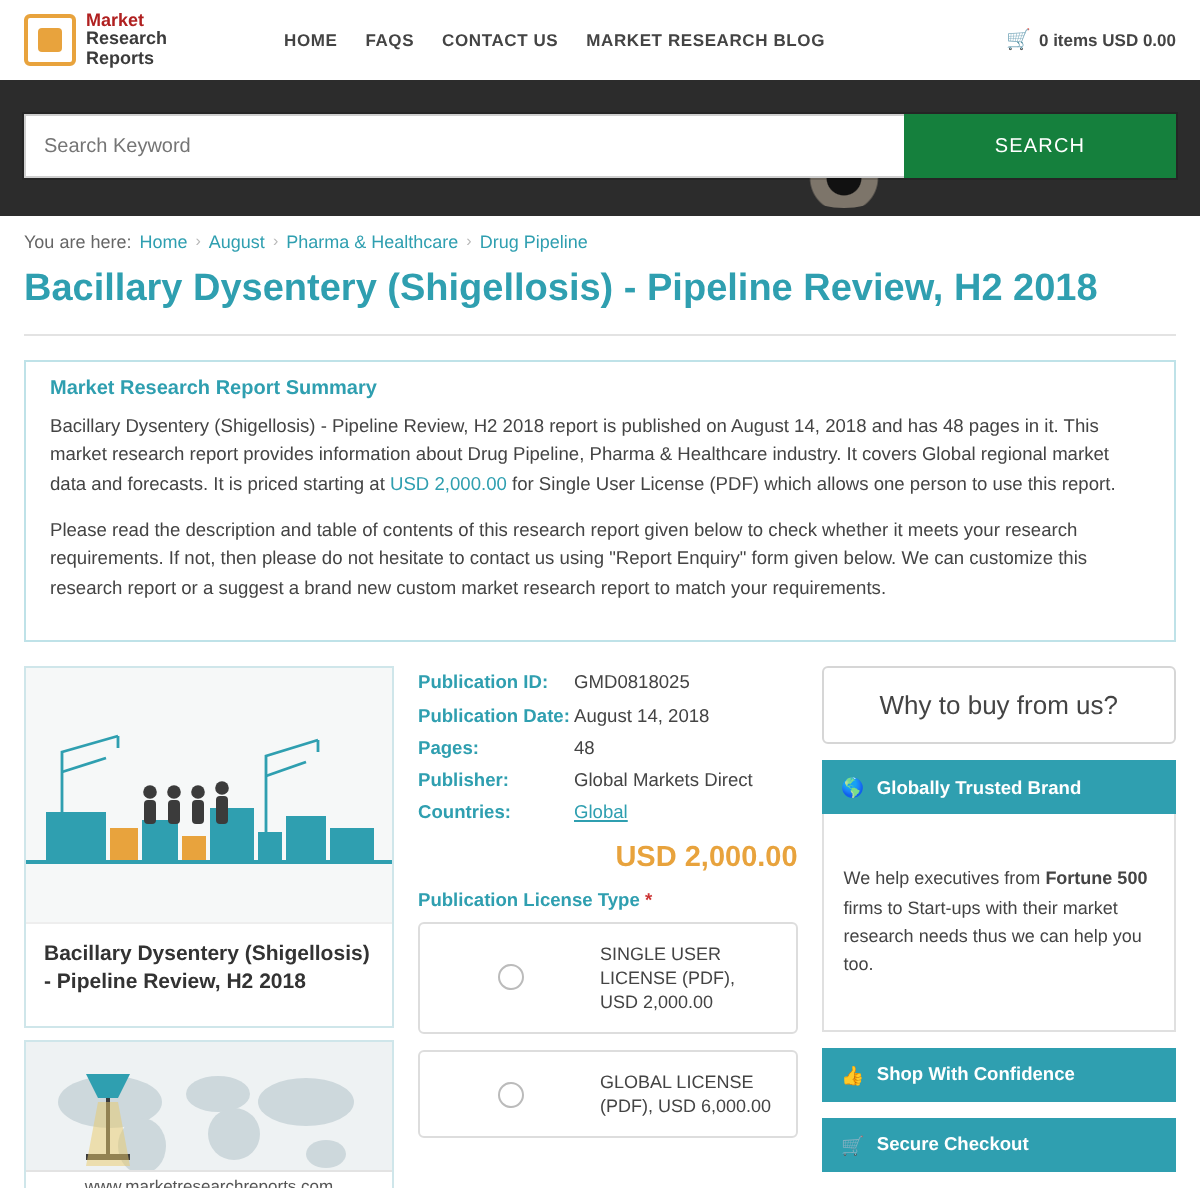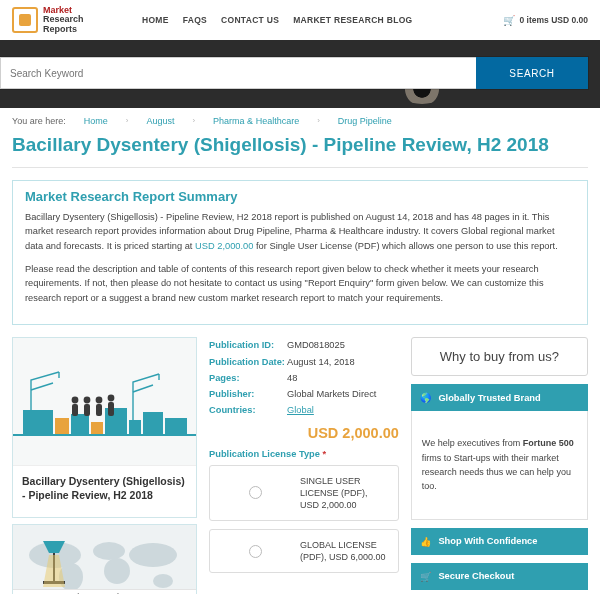--- a/index.html
+++ b/index.html
@@ -43,56 +43,56 @@
       radial-gradient(ellipse 26px 16px at 78% 62%, #2a2724 0%, #100f0d 60%, rgba(0,0,0,0) 70%),
       radial-gradient(ellipse 200px 90px at 25% 30%, #9a9views 0%, #6d6a64 0%, #3a3835 70%),
       linear-gradient(180deg,#4b4843,#23211e);
   }
   .hero-img:after {
     content:""; position:absolute; left:66%; top:50%;
     width:52px; height:30px; border-radius:50%;
     background:radial-gradient(circle at 50% 50%, #111 0 28%, #7d756a 30% 55%, rgba(125,117,106,0) 58%);
   }
   .searchbar {
-    position:absolute; left:0; right:12px; top:17px; height:32px; display:flex;
+    position:absolute; left:12px; right:12px; top:17px; height:32px; display:flex;
     box-shadow:0 0 0 1px rgba(0,0,0,.15);
   }
   .searchbar input {
     flex:1; border:1px solid #cfcfcf; border-right:none; padding:0 9px;
     font-size:10px; color:#555; font-family:"Liberation Sans", sans-serif; outline:none;
     background:#fff;
   }
   .searchbar button {
-    width:112px; border:none; background:#0369a1; color:#fff;
+    width:136px; border:none; background:#15803d; color:#fff;
     font-size:10px; letter-spacing:.6px; text-transform:uppercase; cursor:pointer;
     font-family:"Liberation Sans", sans-serif;
   }
 
   
   .breadcrumb {
     padding:8px 12px 6px; font-size:9px; color:#666;
-    display:flex; align-items:flex-start; gap:18px; flex-wrap:wrap;
+    display:flex; align-items:flex-start; gap:4px; flex-wrap:wrap;
   }
   .breadcrumb a { color:#2f9fb0; text-decoration:none; }
   .breadcrumb .sep { color:#b9b9b9; font-size:8px; }
 
   
   h1.page-title {
     margin:2px 12px 10px; font-size:19px; font-weight:bold;
     color:#2f9fb0; line-height:1.2;
   }
   .hr { height:1px; background:#e3e3e3; margin:0 12px; }
 
   
   .summary {
     margin:12px; border:1px solid #bfe2e8; background:#fff; padding:0 12px 10px;
     position:relative;
   }
   .summary-title {
-    color:#2f9fb0; font-size:13px; font-weight:bold; padding:8px 0 6px;
+    color:#2f9fb0; font-size:10px; font-weight:bold; padding:8px 0 6px;
   }
   .summary p { margin:0 0 9px; font-size:9.3px; line-height:1.55; color:#444; }
   .summary a { color:#2f9fb0; text-decoration:none; }
 
   
   .content { display:flex; padding:0 12px; gap:12px; align-items:flex-start; }
   .col-left { width:185px; }
   .col-mid { width:196px; }
   .col-right { width:183px; }
 

